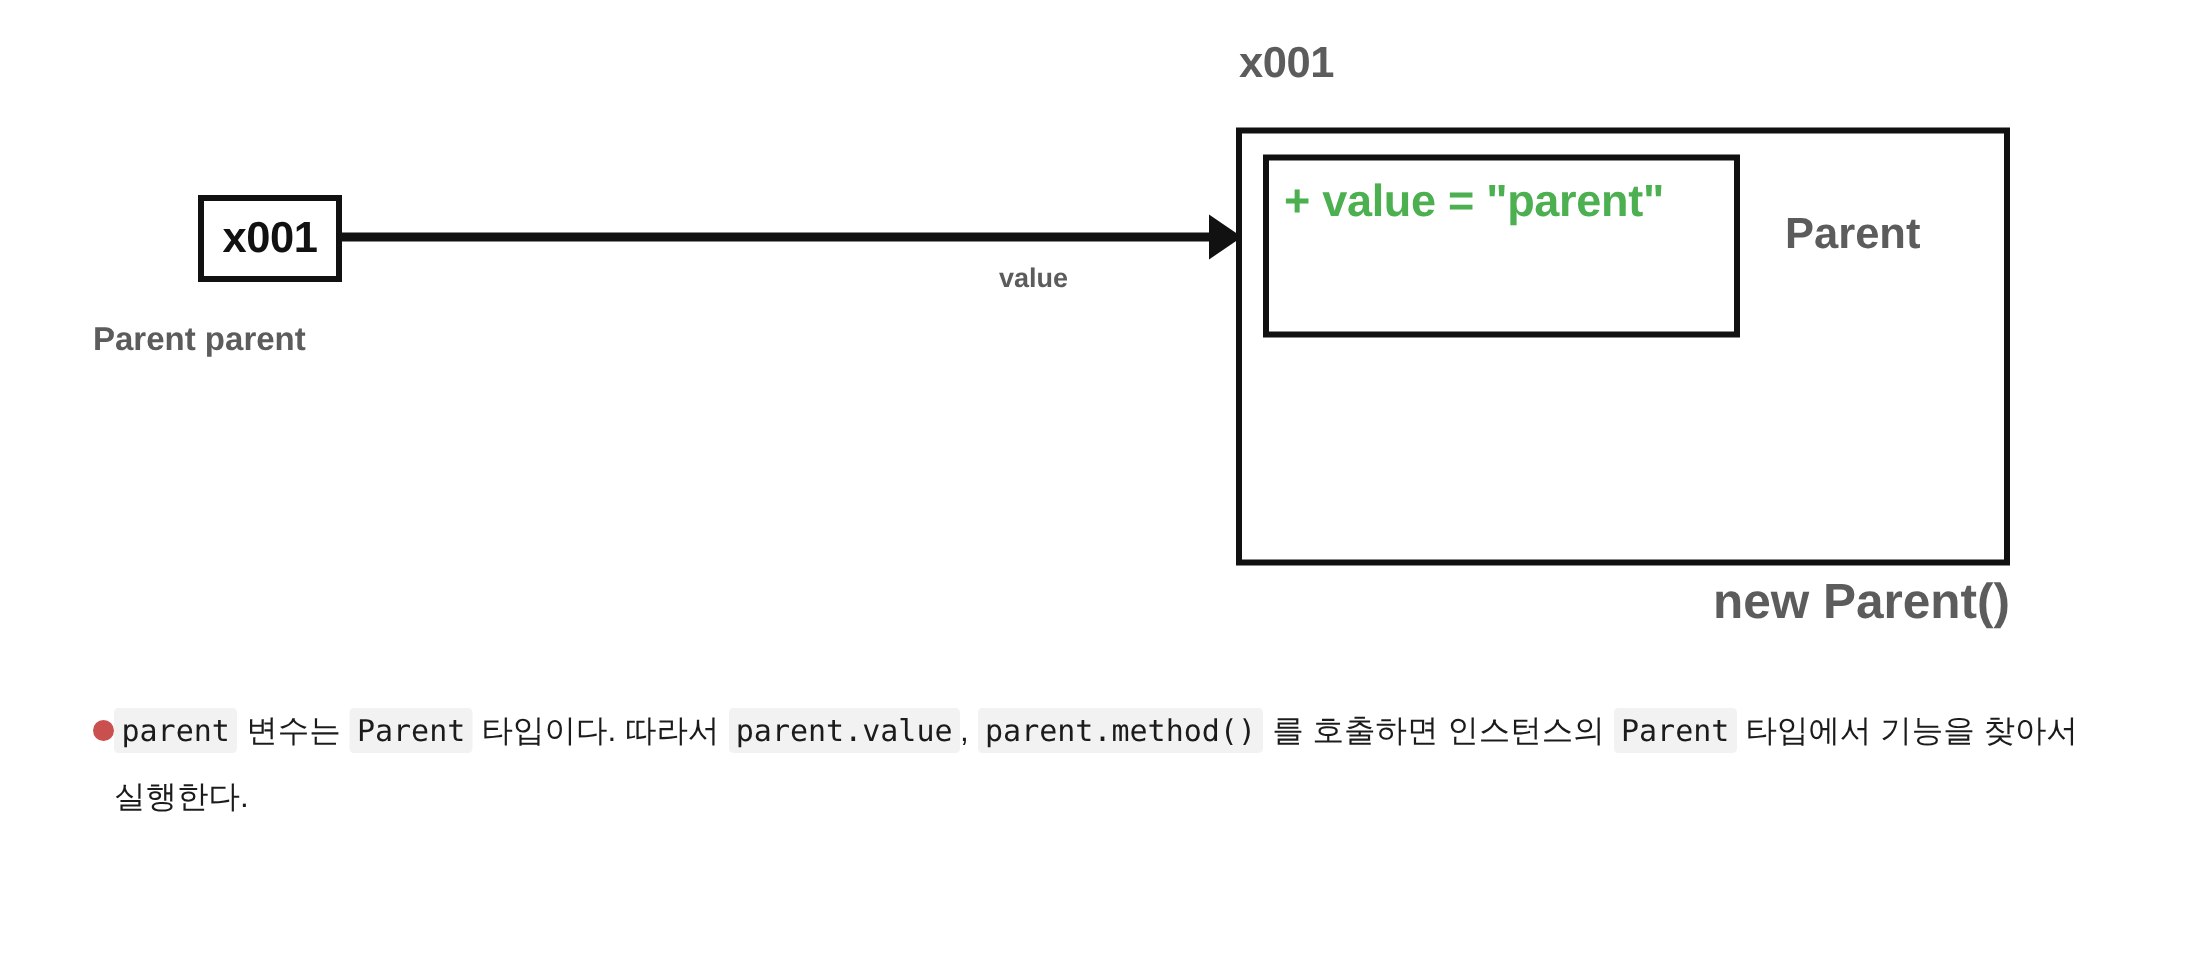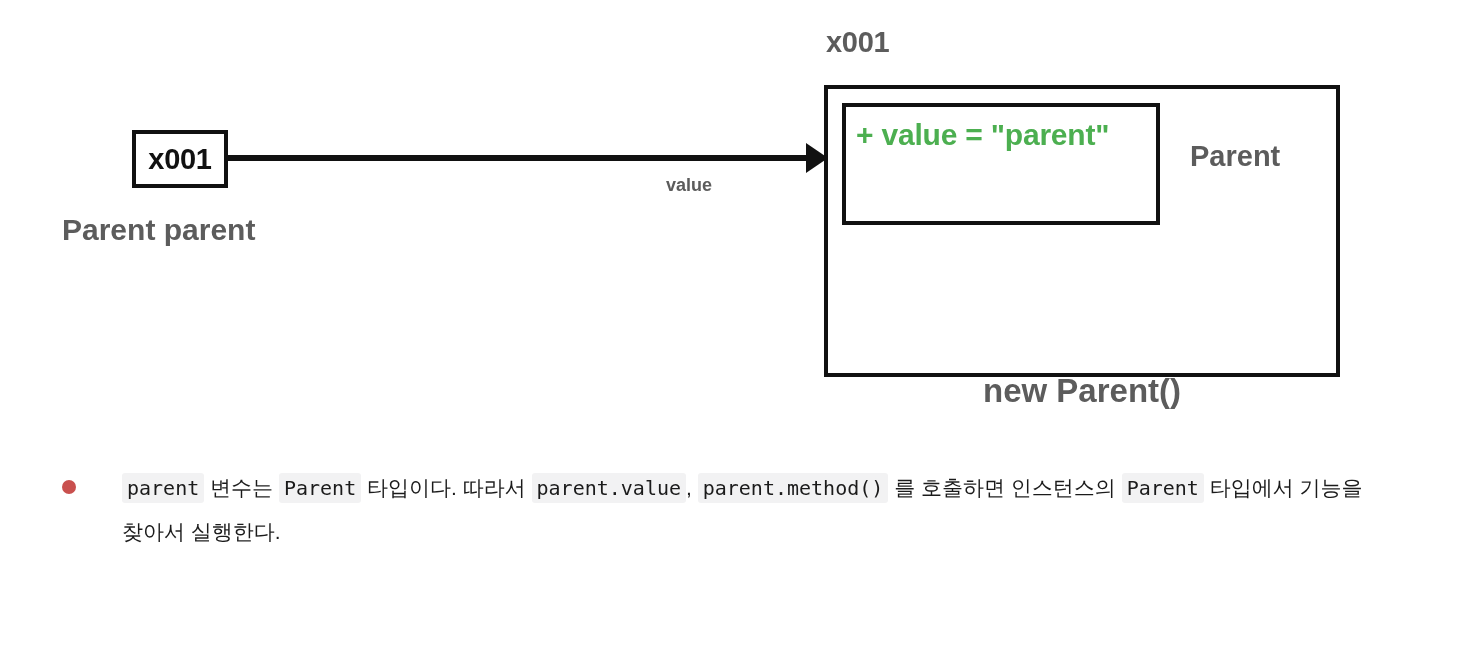--- a/index.html
+++ b/index.html
@@ -41,21 +41,21 @@
   .ref-box-text {
     font-size: 29px;
     font-weight: bold;
     color: #111111;
     letter-spacing: -0.3px;
   }
   .ref-caption {
     position: absolute;
     left: 62px;
     top: 213px;
-    font-size: 30px;
+    font-size: 22px;
     font-weight: bold;
     color: #5c5c5c;
     white-space: nowrap;
   }
 
   
   .arrow-line {
     position: absolute;
     left: 228px;
     top: 155px;
@@ -129,23 +129,23 @@
     left: 1190px;
     top: 140px;
     font-size: 29px;
     font-weight: bold;
     color: #5c5c5c;
     white-space: nowrap;
   }
   .obj-caption {
     position: absolute;
     left: 824px;
-    top: 372px;
+    top: 382px;
     width: 516px;
-    text-align: center;
+    text-align: right;
     font-size: 33px;
     font-weight: bold;
     color: #5c5c5c;
     white-space: nowrap;
   }
 
   
   .note {
     position: absolute;
     left: 62px;
@@ -156,21 +156,20 @@
   }
   .note-bullet {
     width: 14px;
     height: 14px;
     border-radius: 50%;
     background: #c9504e;
     margin-top: 14px;
     flex: 0 0 auto;
   }
   .note-body {
-    margin-left: 46px;
     font-size: 21px;
     line-height: 2.1;
     color: #1b1b1b;
     word-break: keep-all;
   }
   code.inline {
     font-family: "DejaVu Sans Mono", "Liberation Mono", monospace;
     background: #f2f2f3;
     border-radius: 3px;
     padding: 3px 5px;

